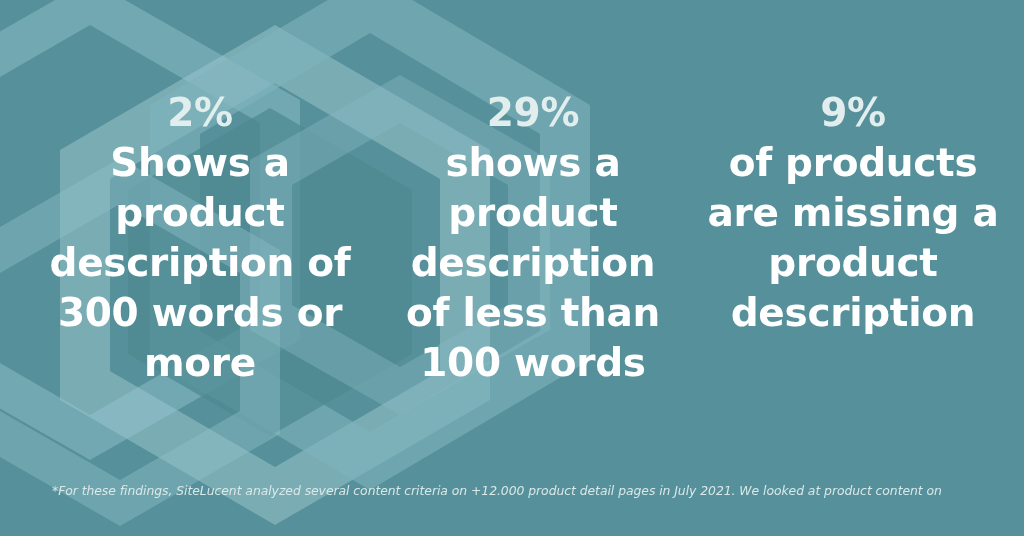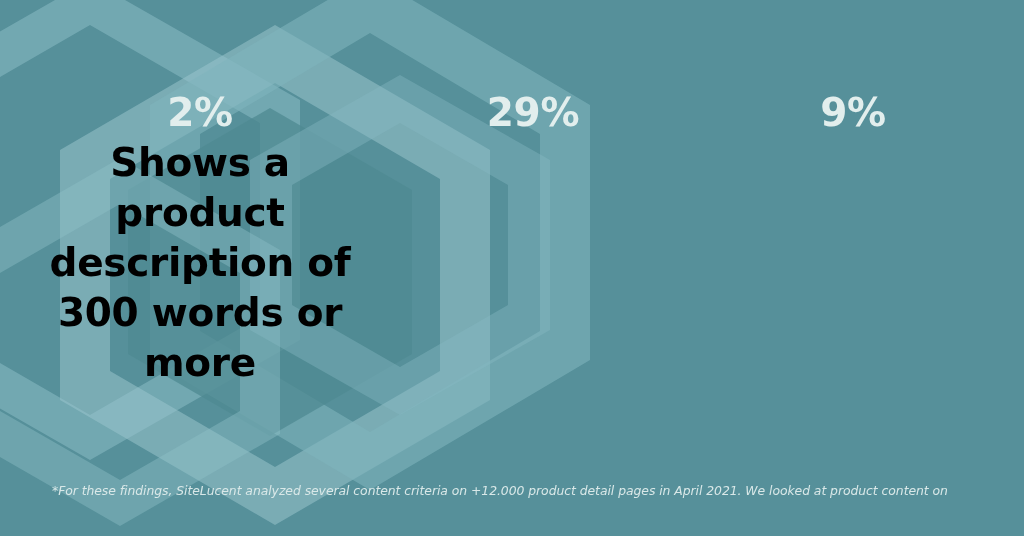--- a/index.html
+++ b/index.html
@@ -66,21 +66,21 @@
     font-weight: bold;
     line-height: 1.28;
     color: #e2eeed;
   }
 
   .stat-label {
     display: block;
     font-size: 39px;
     font-weight: bold;
     line-height: 1.28;
-    color: #000000;
+    color: #ffffff;
   }
 
   
   #footnote {
     position: absolute;
     left: 52px;
     top: 480px;
     width: 900px;
     z-index: 6;
     color: #d9e8e8;
@@ -119,25 +119,27 @@
 
   <div id="stats-row">
 
     <div class="stat-col stat-col-1">
       <span class="stat-value">2%</span>
       <span class="stat-label">Shows a product description of 300 words or more</span>
     </div>
 
     <div class="stat-col stat-col-2">
       <span class="stat-value">29%</span>
+      <span class="stat-label">shows a product description of less than 100 words</span>
     </div>
 
     <div class="stat-col stat-col-3">
       <span class="stat-value">9%</span>
+      <span class="stat-label">of products are missing a product description</span>
     </div>
 
   </div>
 
   <div id="footnote">
-    <span class="fn-line">*For these findings, SiteLucent analyzed several content criteria on +12.000 product detail pages in April 2021. We looked at product content on</span>
+    <span class="fn-line">*For these findings, SiteLucent analyzed several content criteria on +12.000 product detail pages in July 2021. We looked at product content on</span>
   </div>
 
 </div>
 
 </body></html>

